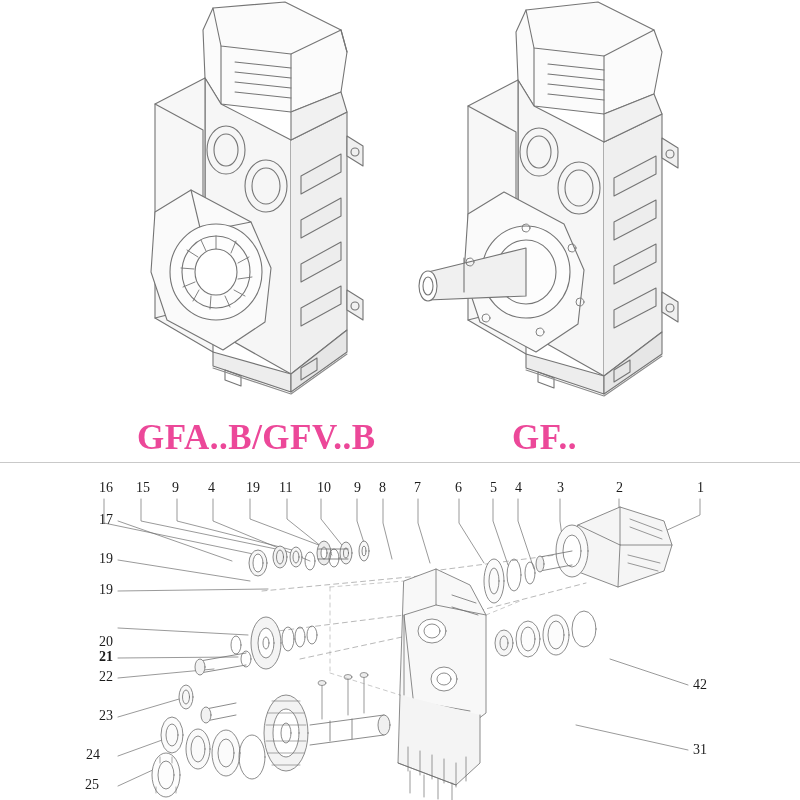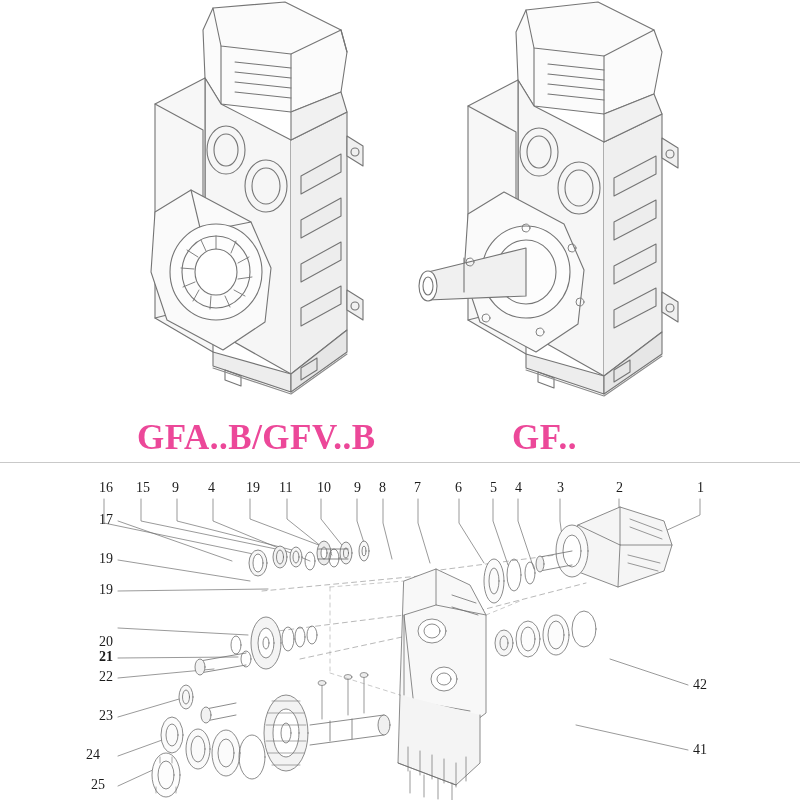--- a/index.html
+++ b/index.html
@@ -457,19 +457,19 @@
     <div class="callout-num" style="left:697px; top:18px;">1</div>
 
     <div class="callout-num" style="left:99px; top:50px;">17</div>
     <div class="callout-num" style="left:99px; top:89px;">19</div>
     <div class="callout-num" style="left:99px; top:120px;">19</div>
     <div class="callout-num" style="left:99px; top:157px;margin-top:15px;">20</div>
     <div class="callout-num" style="left:99px; top:187px;font-weight:bold;">21</div>
     <div class="callout-num" style="left:99px; top:207px;">22</div>
     <div class="callout-num" style="left:99px; top:246px;">23</div>
     <div class="callout-num" style="left:86px; top:285px;">24</div>
-    <div class="callout-num" style="left:91px; top:315px;">25</div>
+    <div class="callout-num" style="left:85px; top:315px;">25</div>
 
     <div class="callout-num" style="left:693px; top:215px;">42</div>
-    <div class="callout-num" style="left:693px; top:280px;">41</div>
+    <div class="callout-num" style="left:693px; top:280px;">31</div>
   </div>
 
 </div>
 
 </body></html>

